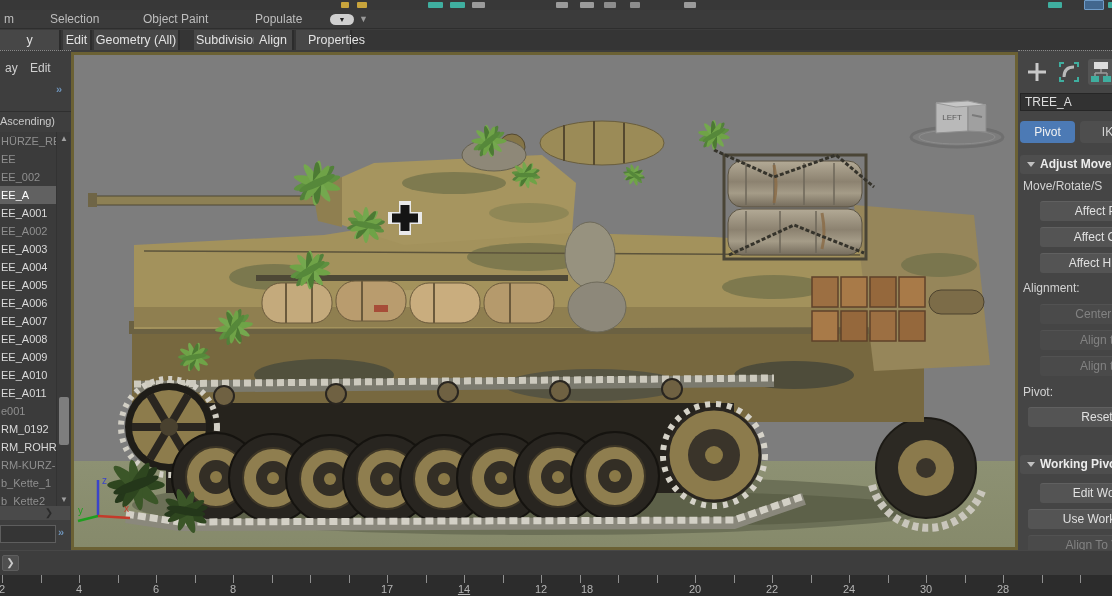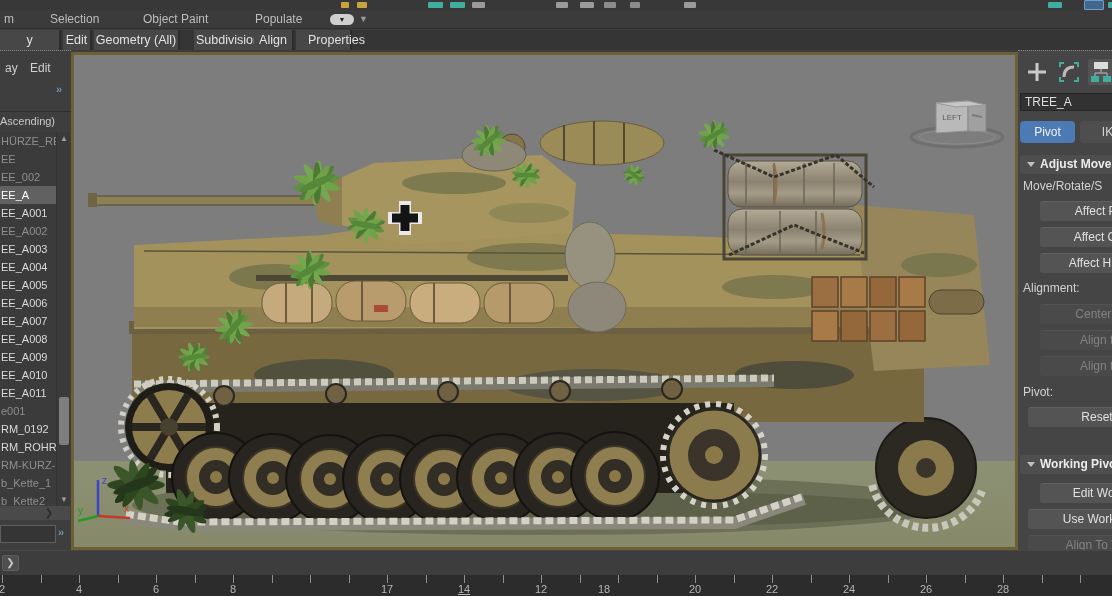--- a/index.html
+++ b/index.html
@@ -405,31 +405,31 @@
     <div class="tick" style="left: 387px;"></div>
     <div class="tlabel" style="left: 387px;">17</div>
     <div class="tick" style="left: 425.5px;"></div>
     <div class="tick" style="left: 464px;"></div>
     <div class="tlabel" style="left: 464px; text-decoration: underline;">14</div>
     <div class="tick" style="left: 502.5px;"></div>
     <div class="tick" style="left: 541px;"></div>
     <div class="tlabel" style="left: 541px;">12</div>
     <div class="tick" style="left: 579.5px;"></div>
     <div class="tick" style="left: 618px;"></div>
-    <div class="tlabel" style="left: 604px;">18</div>
+    <div class="tlabel" style="left: 587px;">18</div>
     <div class="tick" style="left: 656.5px;"></div>
     <div class="tick" style="left: 695px;"></div>
     <div class="tlabel" style="left: 695px;">20</div>
     <div class="tick" style="left: 733.5px;"></div>
     <div class="tick" style="left: 772px;"></div>
     <div class="tlabel" style="left: 772px;">22</div>
     <div class="tick" style="left: 810.5px;"></div>
     <div class="tick" style="left: 849px;"></div>
     <div class="tlabel" style="left: 849px;">24</div>
     <div class="tick" style="left: 887.5px;"></div>
     <div class="tick" style="left: 926px;"></div>
-    <div class="tlabel" style="left: 926px;">26</div>
+    <div class="tlabel" style="left: 926px;">30</div>
     <div class="tick" style="left: 964.5px;"></div>
     <div class="tick" style="left: 1003px;"></div>
     <div class="tlabel" style="left: 1003px;">28</div>
     <div class="tick" style="left: 1041.5px;"></div>
     <div class="tick" style="left: 1080px;"></div>
   </div>
 
 </body></html>

